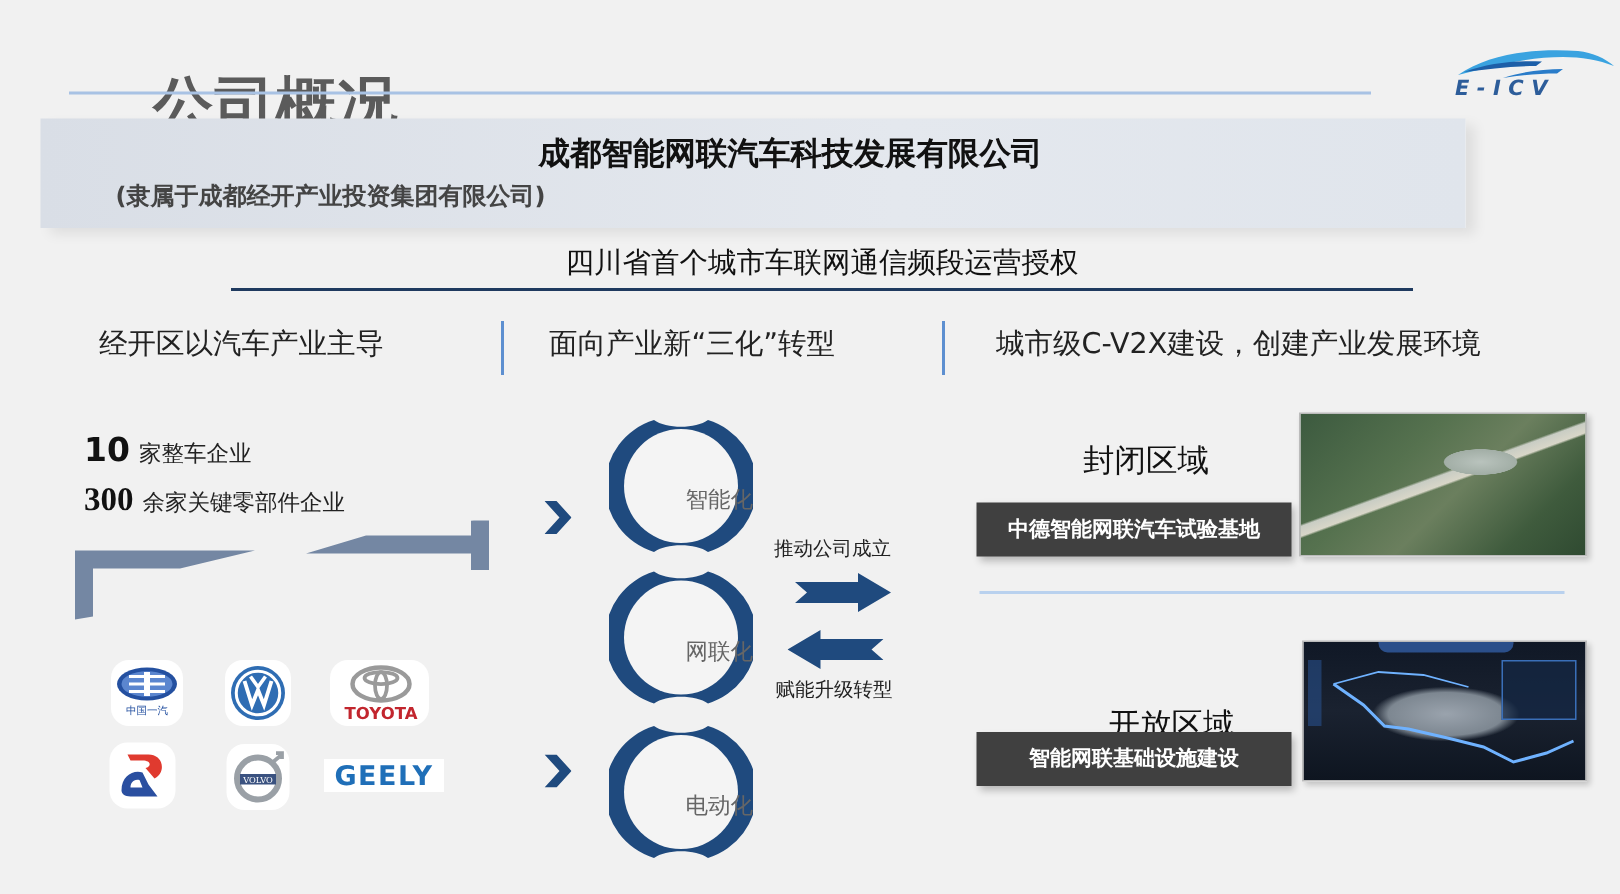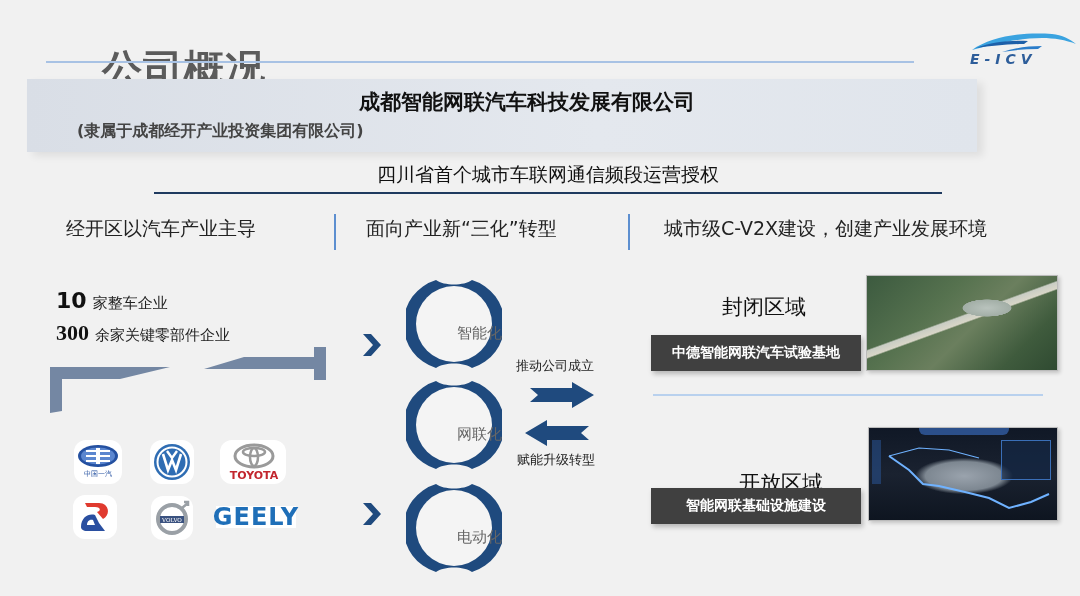--- a/index.html
+++ b/index.html
@@ -130,21 +130,21 @@
 </div>
 <div class="abs brand" style="left:151px;top:496px;width:42px;">
   <svg width="40" height="40" viewBox="0 0 40 40">
     <circle cx="20" cy="21" r="14" fill="none" stroke="#9aa0a6" stroke-width="4"></circle>
     <path d="M30 10 L36 5 M32 4 L36 4 L36 8" stroke="#9aa0a6" stroke-width="2.5" fill="none"></path>
     <rect x="8" y="18" width="24" height="7" fill="#3a5280"></rect>
     <text x="20" y="24" font-size="5.5" text-anchor="middle" fill="#fff" font-family="DejaVu Serif, serif">VOLVO</text>
   </svg>
 </div>
 <div class="abs brand" style="left:216px;top:506px;width:80px;height:22px;border-radius:0;">
-  <span style="font-family:'DejaVu Sans',sans-serif;font-weight:bold;font-size:24px;color:#1f6fb8;letter-spacing:1px;">GEELY</span>
+  <span style="font-family:'DejaVu Sans',sans-serif;font-weight:bold;font-size:18px;color:#1f6fb8;letter-spacing:1px;">GEELY</span>
 </div>
 
 <svg class="abs chev" style="left:363px;top:334px;" viewBox="0 0 18 22">
   <polygon points="0,0 8,0 18,11 8,22 0,22 10,11" fill="#1f4a7e"></polygon>
 </svg>
 <svg class="abs chev" style="left:363px;top:503px;" viewBox="0 0 18 22">
   <polygon points="0,0 8,0 18,11 8,22 0,22 10,11" fill="#1f4a7e"></polygon>
 </svg>
 
 <div class="abs circle" style="left:406px;top:276px;">

